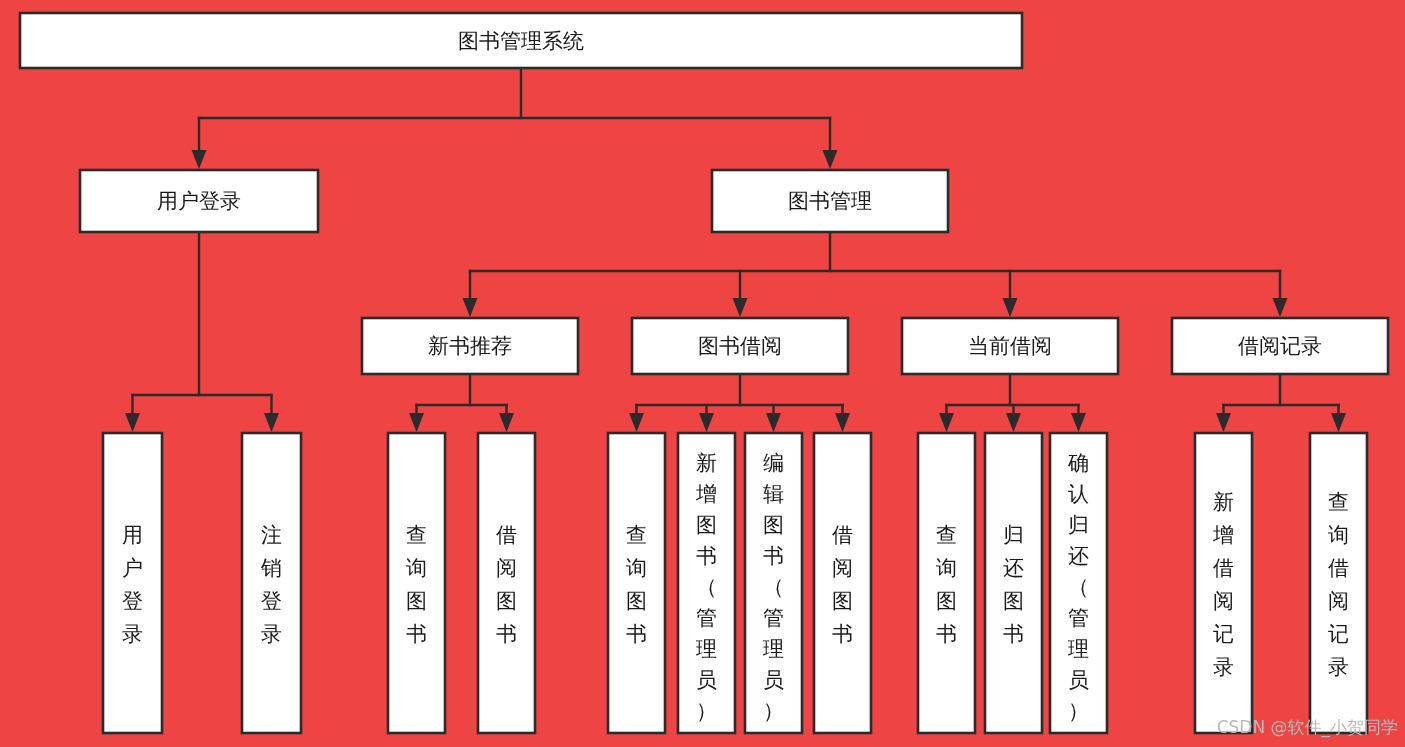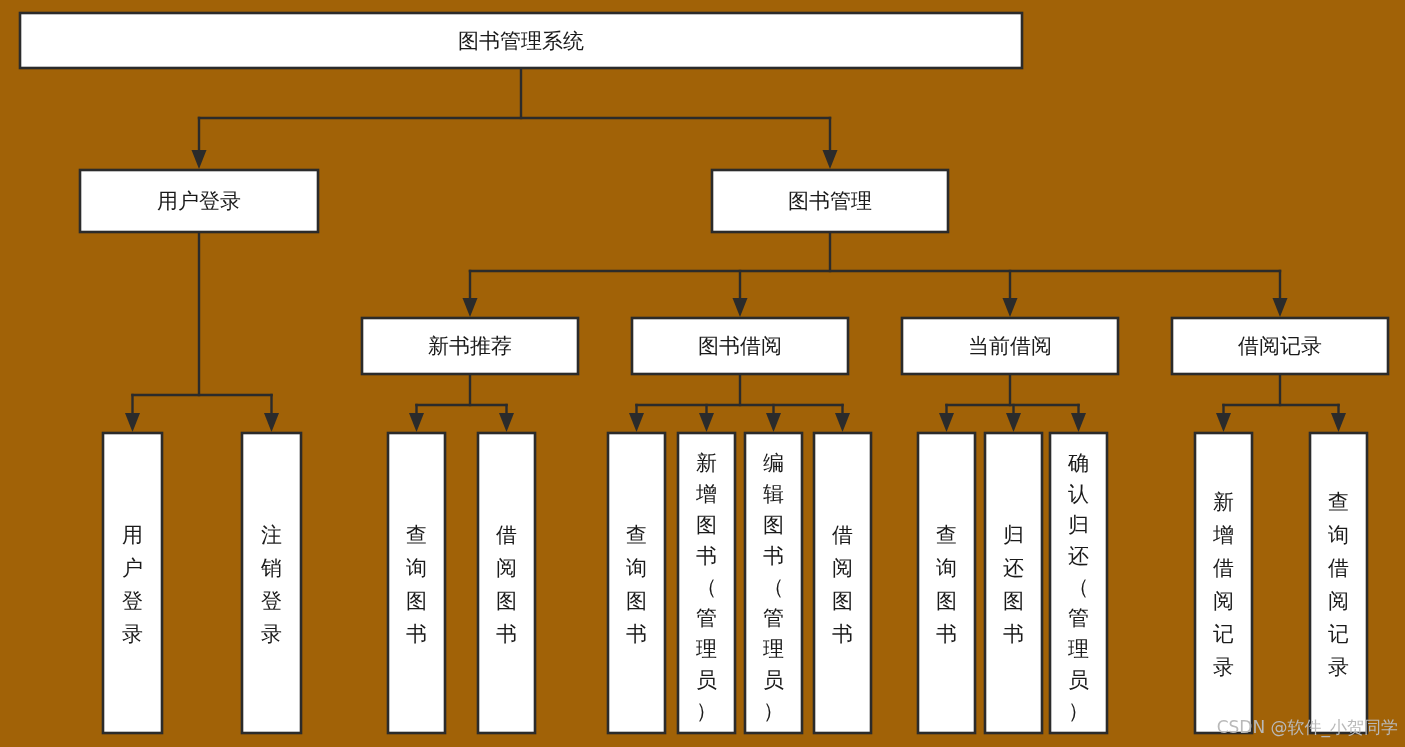--- a/index.html
+++ b/index.html
@@ -8,21 +8,21 @@
     padding: 0;
     background: #ffffff;
   }
   body {
     font-family: "DejaVu Sans", "Liberation Sans", sans-serif;
   }
   #diagram-root {
     position: relative;
     width: 1405px;
     height: 747px;
-    background: #a16207;
+    background: #ef4444;
     overflow: hidden;
   }
   svg.diagram-canvas {
     position: absolute;
     left: 0;
     top: 0;
     width: 1405px;
     height: 747px;
     display: block;
   }

